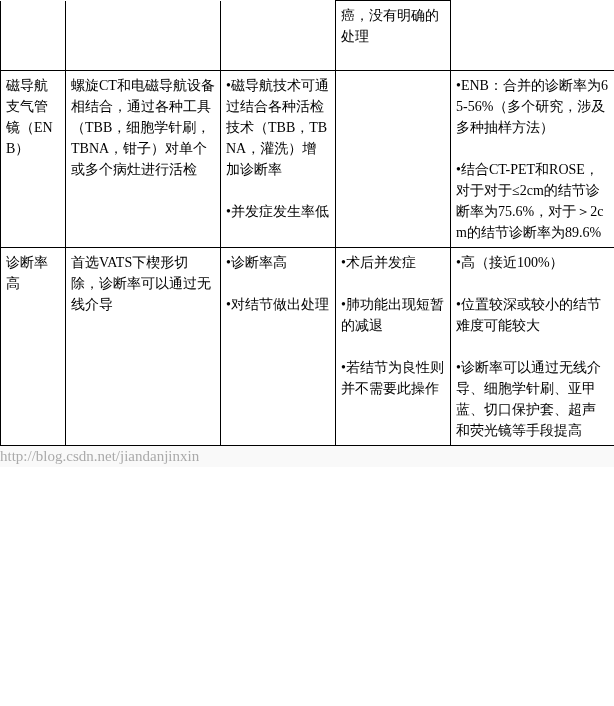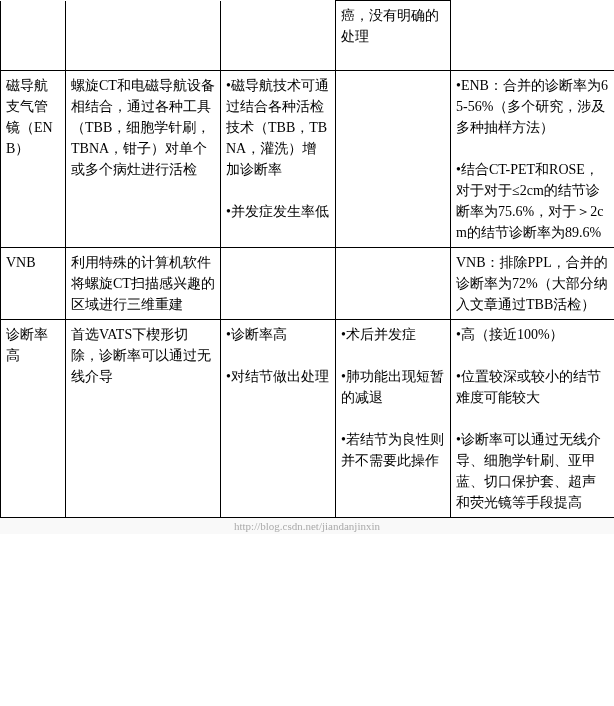--- a/index.html
+++ b/index.html
@@ -35,23 +35,23 @@
     .col3 { width: 115px; }
     .col4 { width: 115px; }
     .col5 { width: 164px; }
 
     .cell-text {
       white-space: pre-wrap;
       word-break: break-all;
     }
     .watermark {
       position: relative;
-      text-align: center;
+      text-align: left;
       color: #aaa;
-      font-size: 11px;
+      font-size: 15px;
       padding: 2px 0;
       background: #f9f9f9;
     }
   </style>
 </head>
 <body>
 
 <div class="table-container">
   <table>
     <colgroup>
@@ -74,27 +74,20 @@
           <td><span class="cell-text">螺旋CT和电磁导航设备相结合，通过各种工具（TBB，细胞学针刷，TBNA，钳子）对单个或多个病灶进行活检</span></td>
           <td><span class="cell-text">•磁导航技术可通过结合各种活检技术（TBB，TBNA，灌洗）增加诊断率
 
 •并发症发生率低</span></td>
           <td></td>
           <td><span class="cell-text">•ENB：合并的诊断率为65-56%（多个研究，涉及多种抽样方法）
 
 •结合CT-PET和ROSE，对于对于≤2cm的结节诊断率为75.6%，对于＞2cm的结节诊断率为89.6%</span></td>
         </tr>
         <tr>
-          <td><span class="cell-text">VNB</span></td>
-          <td><span class="cell-text">利用特殊的计算机软件将螺旋CT扫描感兴趣的区域进行三维重建</span></td>
-          <td></td>
-          <td></td>
-          <td><span class="cell-text">VNB：排除PPL，合并的诊断率为72%（大部分纳入文章通过TBB活检）</span></td>
-        </tr>
-        <tr>
           <td><span class="cell-text">诊断率高</span></td>
           <td><span class="cell-text">首选VATS下楔形切除，诊断率可以通过无线介导</span></td>
           <td><span class="cell-text">•诊断率高
 
 •对结节做出处理</span></td>
           <td><span class="cell-text">•术后并发症
 
 •肺功能出现短暂的减退
 
 •若结节为良性则并不需要此操作</span></td>

